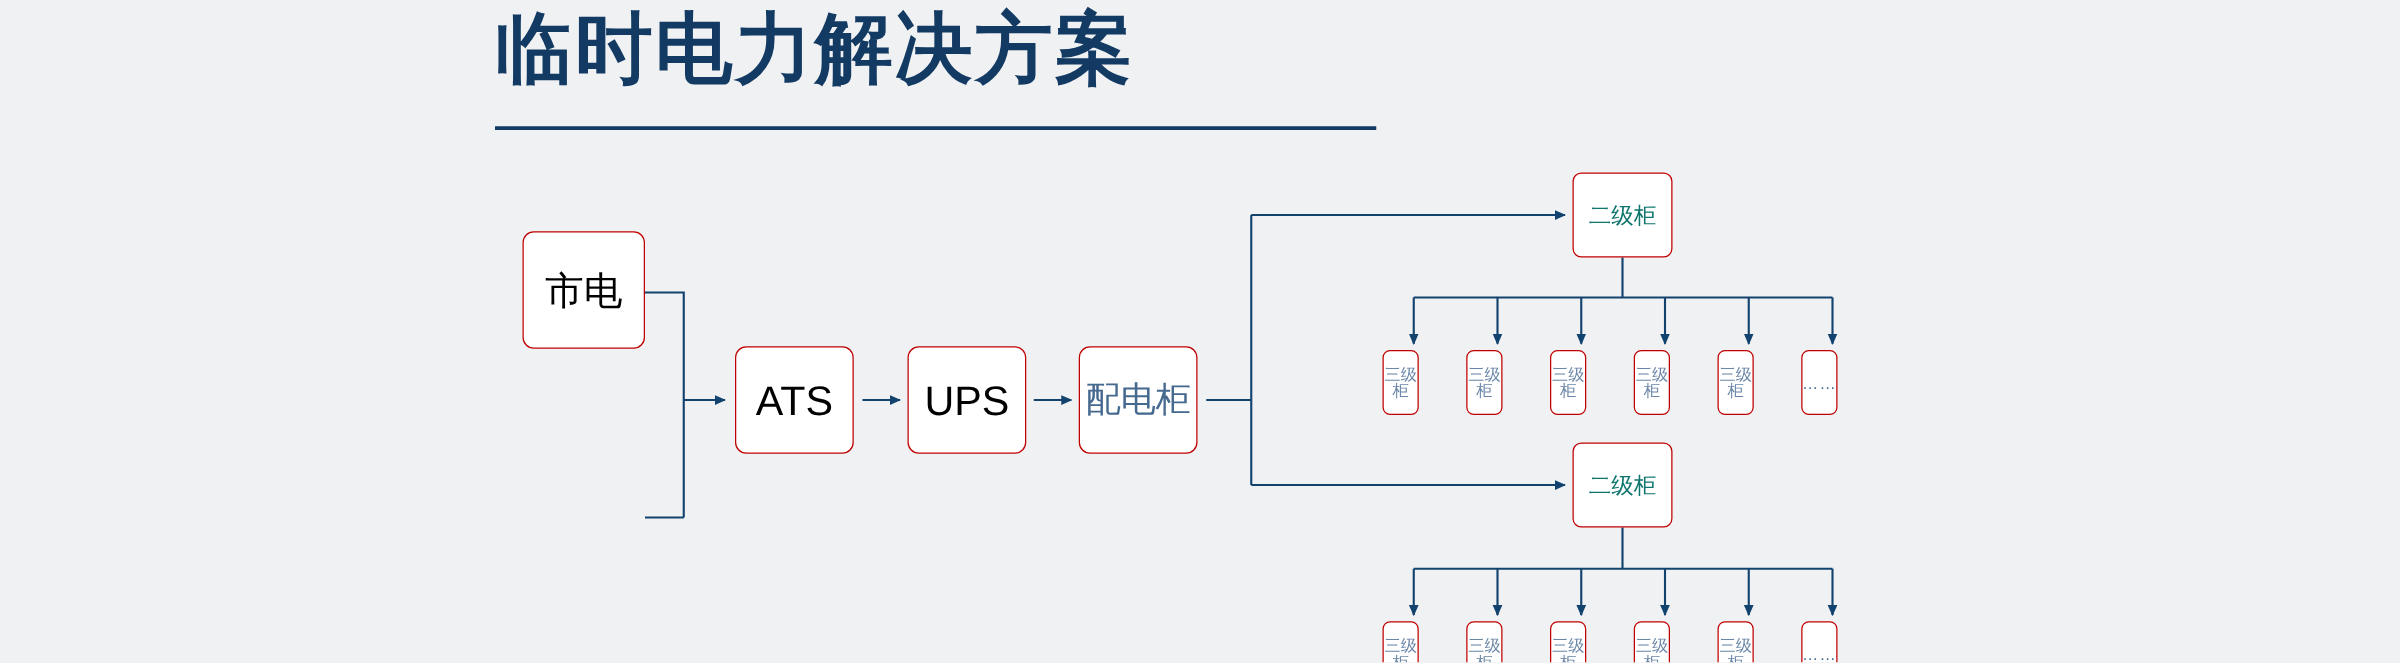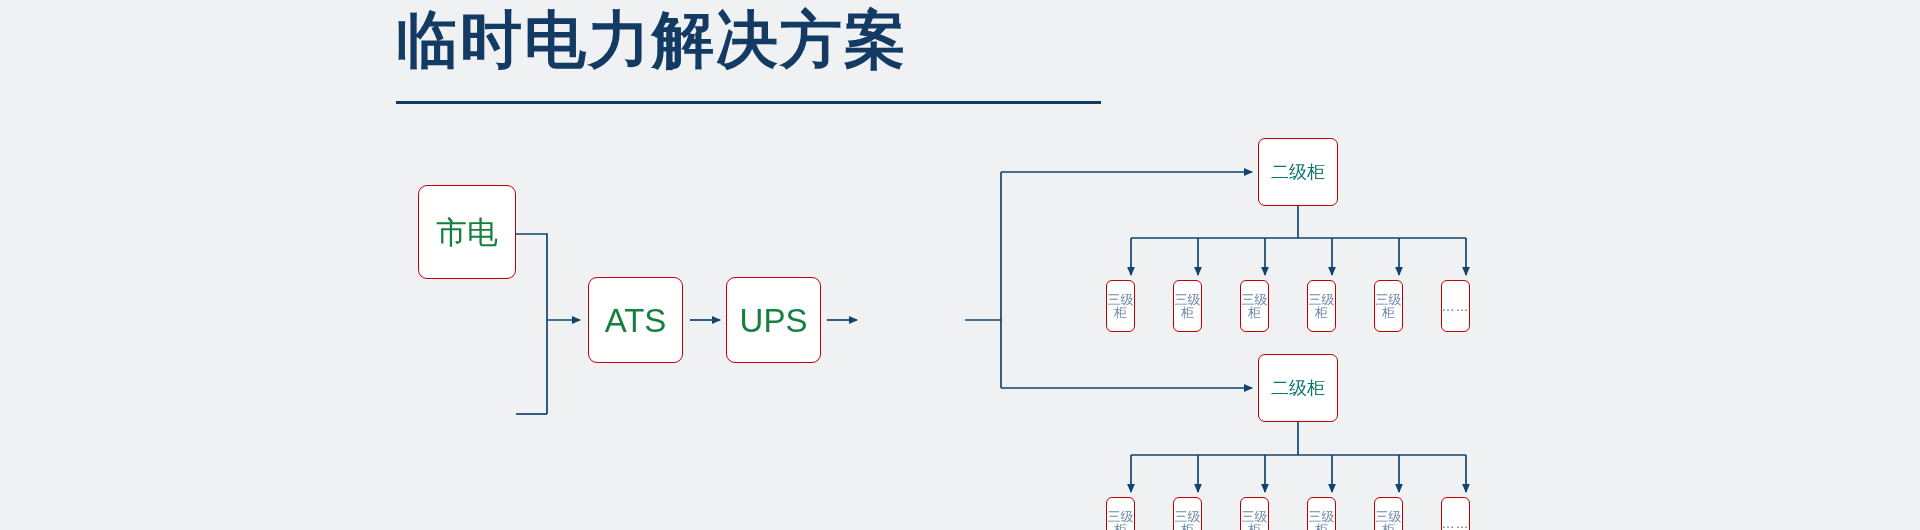--- a/index.html
+++ b/index.html
@@ -64,21 +64,21 @@
 
   .node {
     position: absolute;
     box-sizing: border-box;
     background: #ffffff;
     border: 1.6px solid #c00000;
     border-radius: 9px;
     display: flex;
     align-items: center;
     justify-content: center;
-    color: #15803d;
+    color: #000000;
     text-align: center;
     line-height: 1;
   }
   .node.src {
     width: 98px;
     height: 94px;
     font-size: 31px;
   }
   .node.proc {
     width: 95px;
@@ -160,20 +160,21 @@
         <path d="M1332,455 L1332,492" marker-end="url(#arr)"></path>
         <path d="M1399,455 L1399,492" marker-end="url(#arr)"></path>
         <path d="M1466,455 L1466,492" marker-end="url(#arr)"></path>
       </g>
     </svg>
 
     <div class="node src" style="left:418px; top:185px;">市电</div>
 
     <div class="node proc" style="left:588px; top:277px;">ATS</div>
     <div class="node proc" style="left:726px; top:277px;">UPS</div>
+    <div class="node proc cn" style="left:863px; top:277px;">配电柜</div>
 
     <div class="node lvl2" style="left:1258px; top:138px;">二级柜</div>
     <div class="node lvl2" style="left:1258px; top:354px;">二级柜</div>
 
     <div class="node lvl3" style="left:1106px; top:280px;">三级柜</div>
     <div class="node lvl3" style="left:1173px; top:280px;">三级柜</div>
     <div class="node lvl3" style="left:1240px; top:280px;">三级柜</div>
     <div class="node lvl3" style="left:1307px; top:280px;">三级柜</div>
     <div class="node lvl3" style="left:1374px; top:280px;">三级柜</div>
     <div class="node lvl3 ellip" style="left:1441px; top:280px;">……</div>

